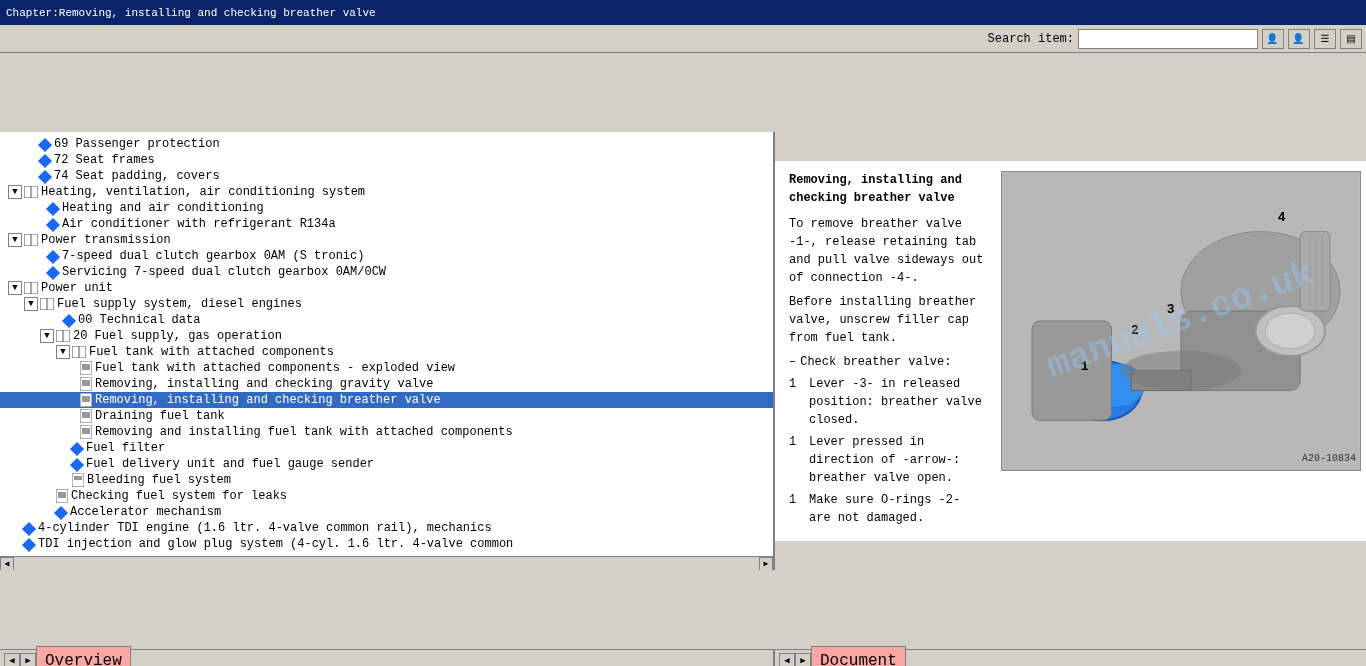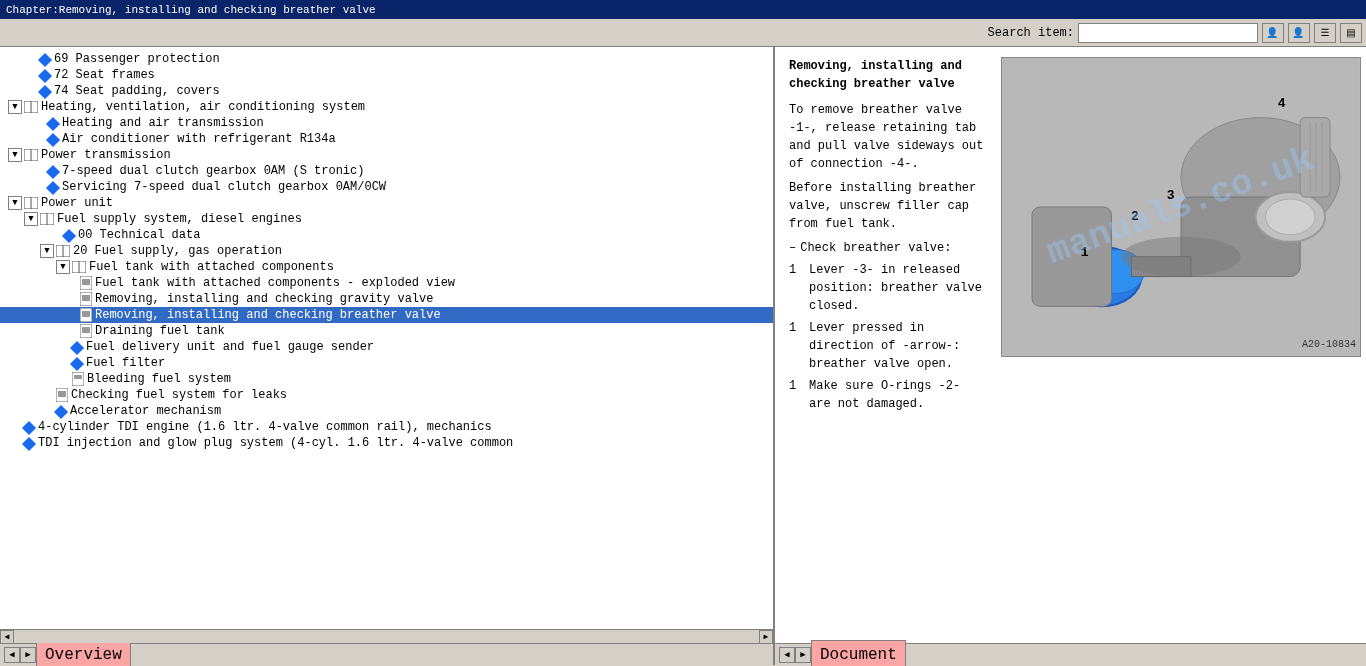--- a/index.html
+++ b/index.html
@@ -3,21 +3,21 @@
   <meta charset="utf-8">
   <style>
     * { box-sizing: border-box; margin: 0; padding: 0; }
     body { font-family: 'Courier New', Courier, monospace; font-size: 12px; background: #d4d0c8; overflow: hidden; width: 1366px; height: 666px; }
 
     .title-bar {
       background: #0a246a;
       color: white;
       padding: 2px 6px;
       font-size: 11px;
-      height: 19px;
+      height: 25px;
       display: flex;
       align-items: center;
     }
 
     .toolbar {
       background: #d4d0c8;
       border-bottom: 1px solid #808080;
       height: 28px;
       display: flex;
       align-items: center;
@@ -49,20 +49,21 @@
       cursor: pointer;
       display: flex;
       align-items: center;
       justify-content: center;
       font-size: 10px;
     }
 
     .main-container {
       display: flex;
       height: calc(666px - 20px - 28px - 22px);
+      align-items: center;
     }
 
     .left-panel {
       width: 775px;
       border-right: 2px solid #808080;
       display: flex;
       flex-direction: column;
       background: white;
       overflow: hidden;
     }
@@ -313,21 +314,21 @@
               <rect x="0" y="0" width="14" height="12" fill="white" stroke="#555" stroke-width="1"></rect>
               <line x1="7" y1="0" x2="7" y2="12" stroke="#555" stroke-width="1"></line>
             </svg>
       </span>
           <span>Heating, ventilation, air conditioning system</span>
         </div>
         <div class="tree-item">
           <span class="indent" style="width:32px;display:inline-block;"></span>
           <span class="expand-icon" style="border:none;background:none;">&nbsp;&nbsp;</span>
           <span style="display:inline-block;width:10px;height:10px;background:#1a6af0;transform:rotate(45deg);margin-right:4px;margin-bottom:-1px;"></span>
-          <span>Heating and air transmission</span>
+          <span>Heating and air conditioning</span>
         </div>
         <div class="tree-item">
           <span class="indent" style="width:32px;display:inline-block;"></span>
           <span class="expand-icon" style="border:none;background:none;">&nbsp;&nbsp;</span>
           <span style="display:inline-block;width:10px;height:10px;background:#1a6af0;transform:rotate(45deg);margin-right:4px;margin-bottom:-1px;"></span>
           <span>Air conditioner with refrigerant R134a</span>
         </div>
         <div class="tree-item">
           <span class="indent" style="width:8px;display:inline-block;"></span>
           <span class="expand-icon">▼</span>
@@ -443,30 +444,42 @@
       <svg width="12" height="14" viewBox="0 0 12 14">
               <rect x="0" y="0" width="12" height="14" fill="white" stroke="#666" stroke-width="1"></rect>
               <line x1="2" y1="4" x2="10" y2="4" stroke="#333" stroke-width="1"></line>
               <line x1="2" y1="6" x2="10" y2="6" stroke="#333" stroke-width="1"></line>
               <line x1="2" y1="8" x2="10" y2="8" stroke="#333" stroke-width="1"></line>
             </svg>
     </span>
           <span>Draining fuel tank</span>
         </div>
         <div class="tree-item">
+          <span class="indent" style="width:80px;display:inline-block;"></span>
+          <span style="display:inline-flex;align-items:center;margin-right:3px;">
+      <svg width="12" height="14" viewBox="0 0 12 14">
+              <rect x="0" y="0" width="12" height="14" fill="white" stroke="#666" stroke-width="1"></rect>
+              <line x1="2" y1="4" x2="10" y2="4" stroke="#333" stroke-width="1"></line>
+              <line x1="2" y1="6" x2="10" y2="6" stroke="#333" stroke-width="1"></line>
+              <line x1="2" y1="8" x2="10" y2="8" stroke="#333" stroke-width="1"></line>
+            </svg>
+    </span>
+          <span>Removing and installing fuel tank with attached components</span>
+        </div>
+        <div class="tree-item">
           <span class="indent" style="width:56px;display:inline-block;"></span>
           <span class="expand-icon" style="border:none;background:none;">&nbsp;&nbsp;</span>
           <span style="display:inline-block;width:10px;height:10px;background:#1a6af0;transform:rotate(45deg);margin-right:4px;margin-bottom:-1px;"></span>
+          <span>Fuel filter</span>
+        </div>
+        <div class="tree-item">
+          <span class="indent" style="width:56px;display:inline-block;"></span>
+          <span class="expand-icon" style="border:none;background:none;">&nbsp;&nbsp;</span>
+          <span style="display:inline-block;width:10px;height:10px;background:#1a6af0;transform:rotate(45deg);margin-right:4px;margin-bottom:-1px;"></span>
           <span>Fuel delivery unit and fuel gauge sender</span>
-        </div>
-        <div class="tree-item">
-          <span class="indent" style="width:56px;display:inline-block;"></span>
-          <span class="expand-icon" style="border:none;background:none;">&nbsp;&nbsp;</span>
-          <span style="display:inline-block;width:10px;height:10px;background:#1a6af0;transform:rotate(45deg);margin-right:4px;margin-bottom:-1px;"></span>
-          <span>Fuel filter</span>
         </div>
         <div class="tree-item">
           <span class="indent" style="width:56px;display:inline-block;"></span>
           <span style="width:16px;display:inline-block;"></span>
           <span style="display:inline-flex;align-items:center;margin-right:3px;">
       <svg width="12" height="14" viewBox="0 0 12 14">
               <rect x="0" y="0" width="12" height="14" fill="white" stroke="#666" stroke-width="1"></rect>
               <line x1="2" y1="4" x2="10" y2="4" stroke="#333" stroke-width="1"></line>
               <line x1="2" y1="6" x2="10" y2="6" stroke="#333" stroke-width="1"></line>
             </svg>

